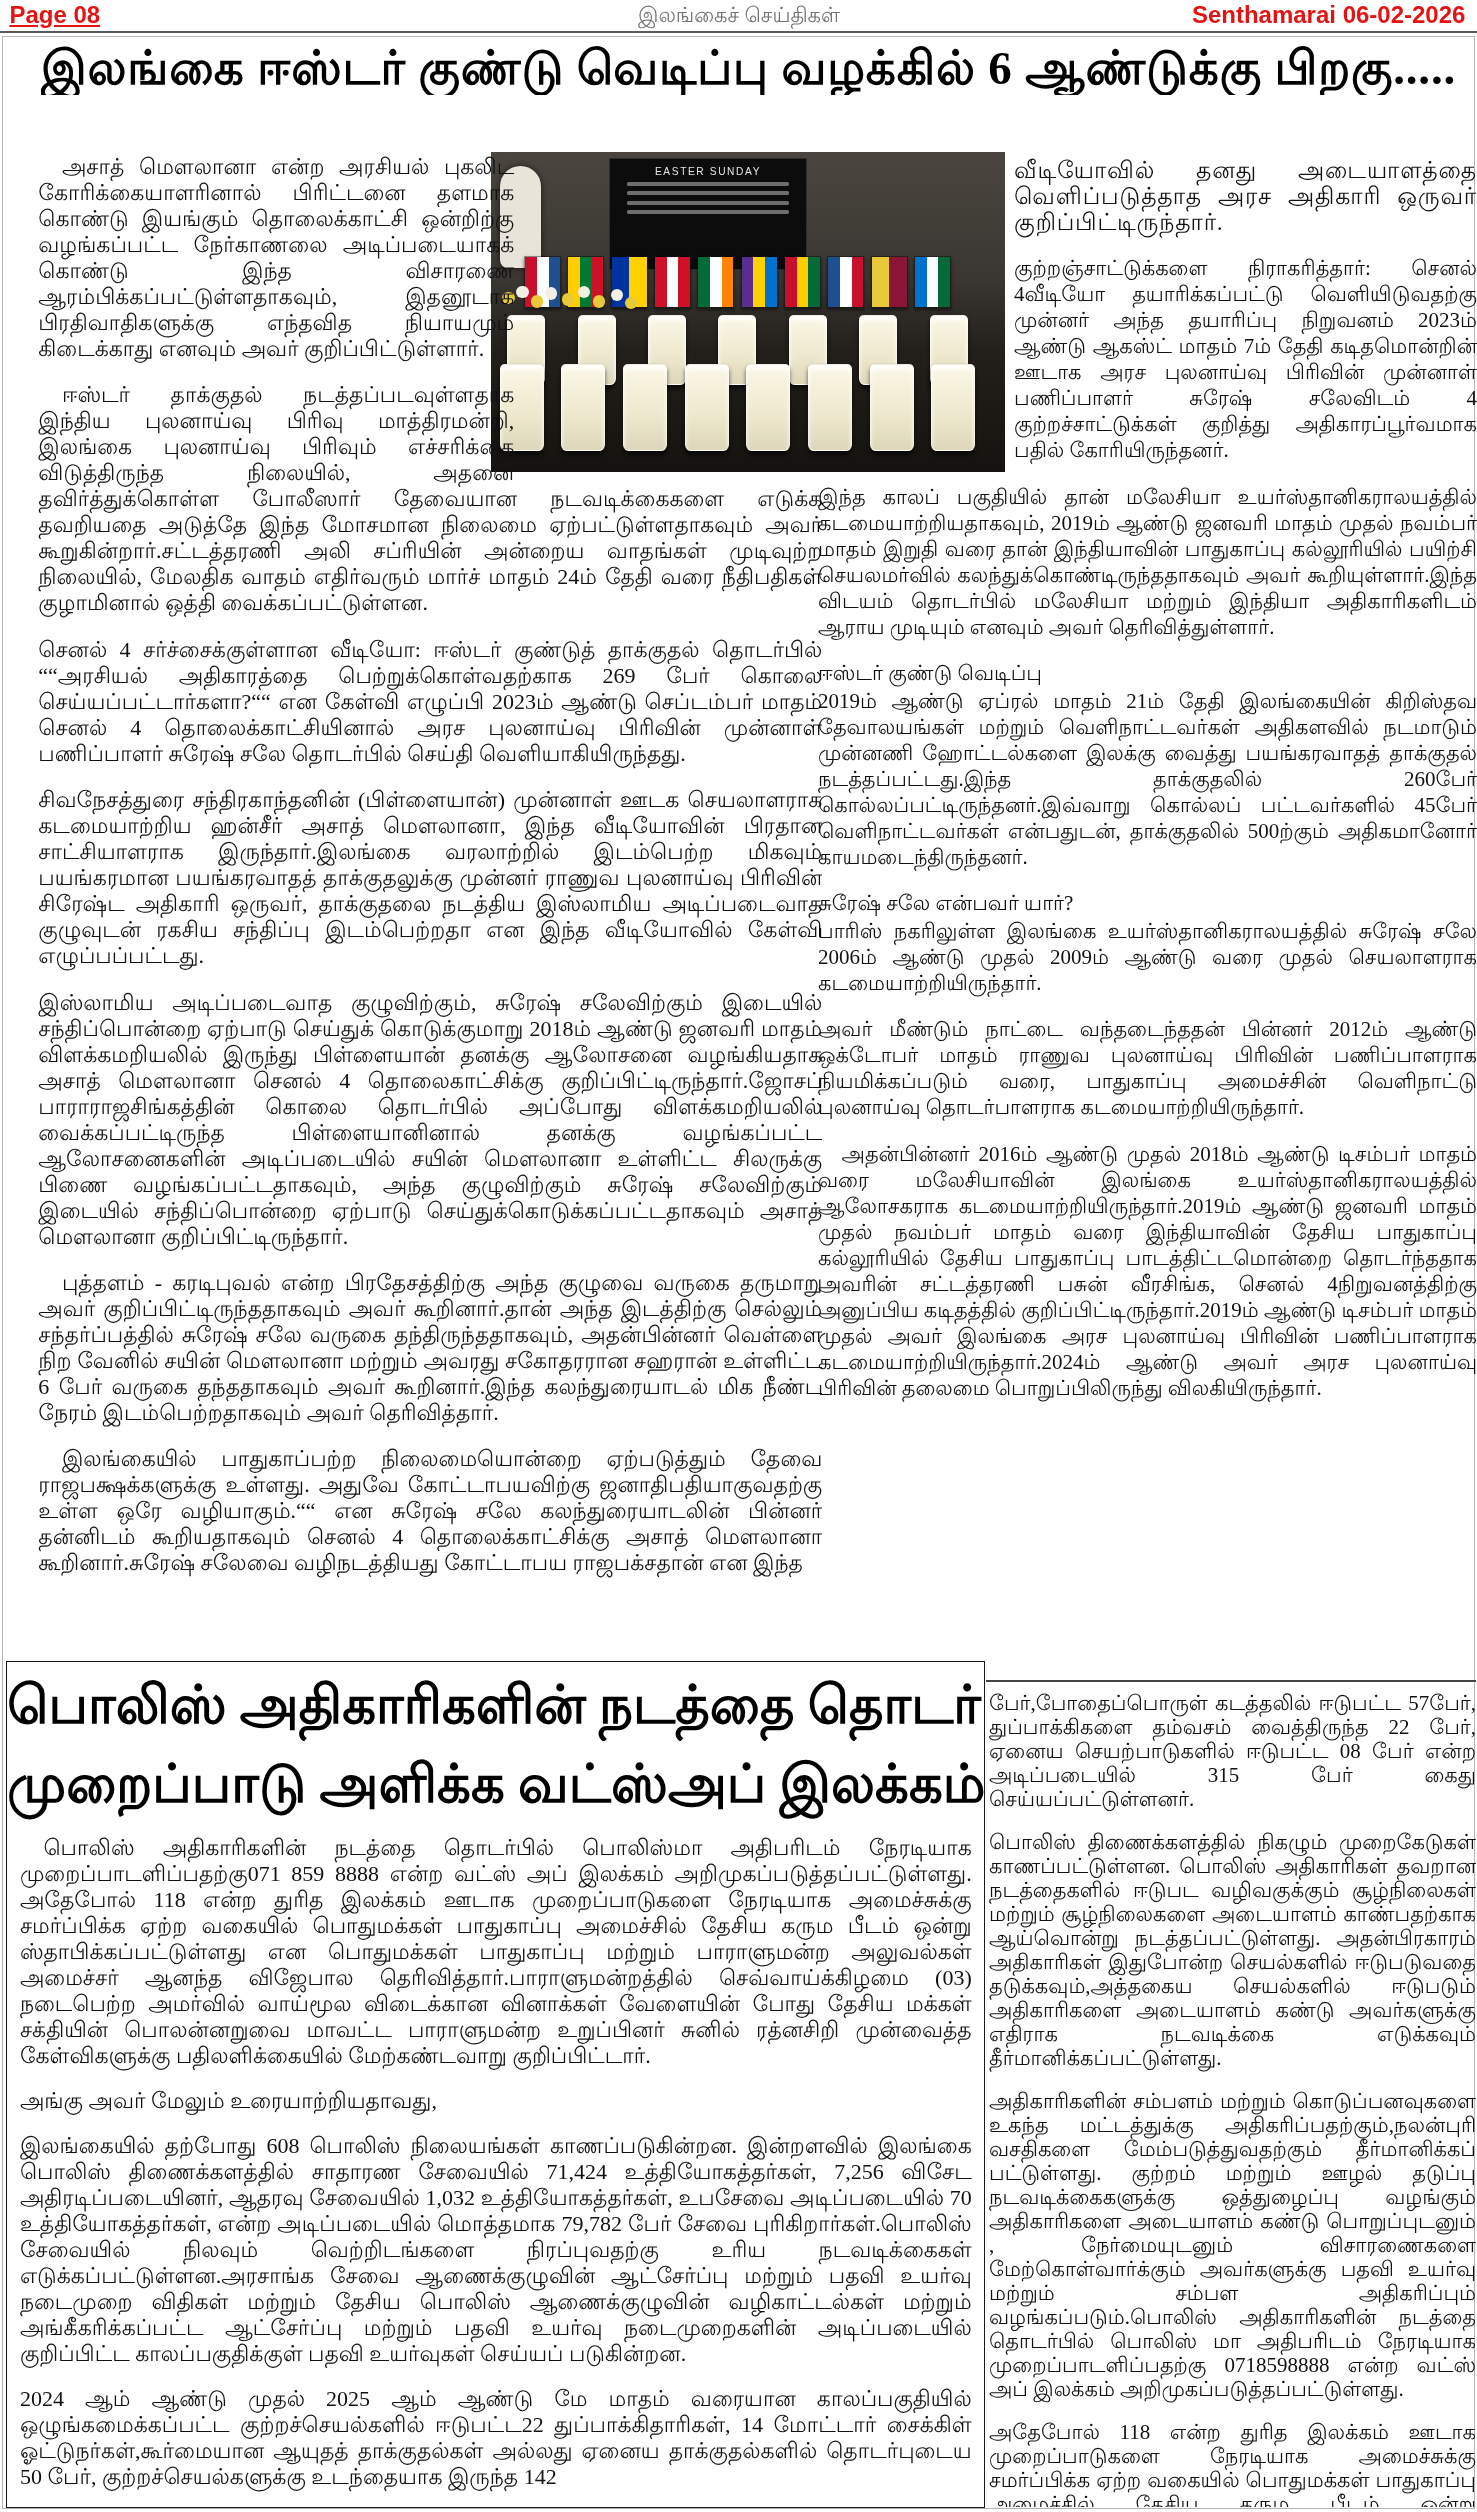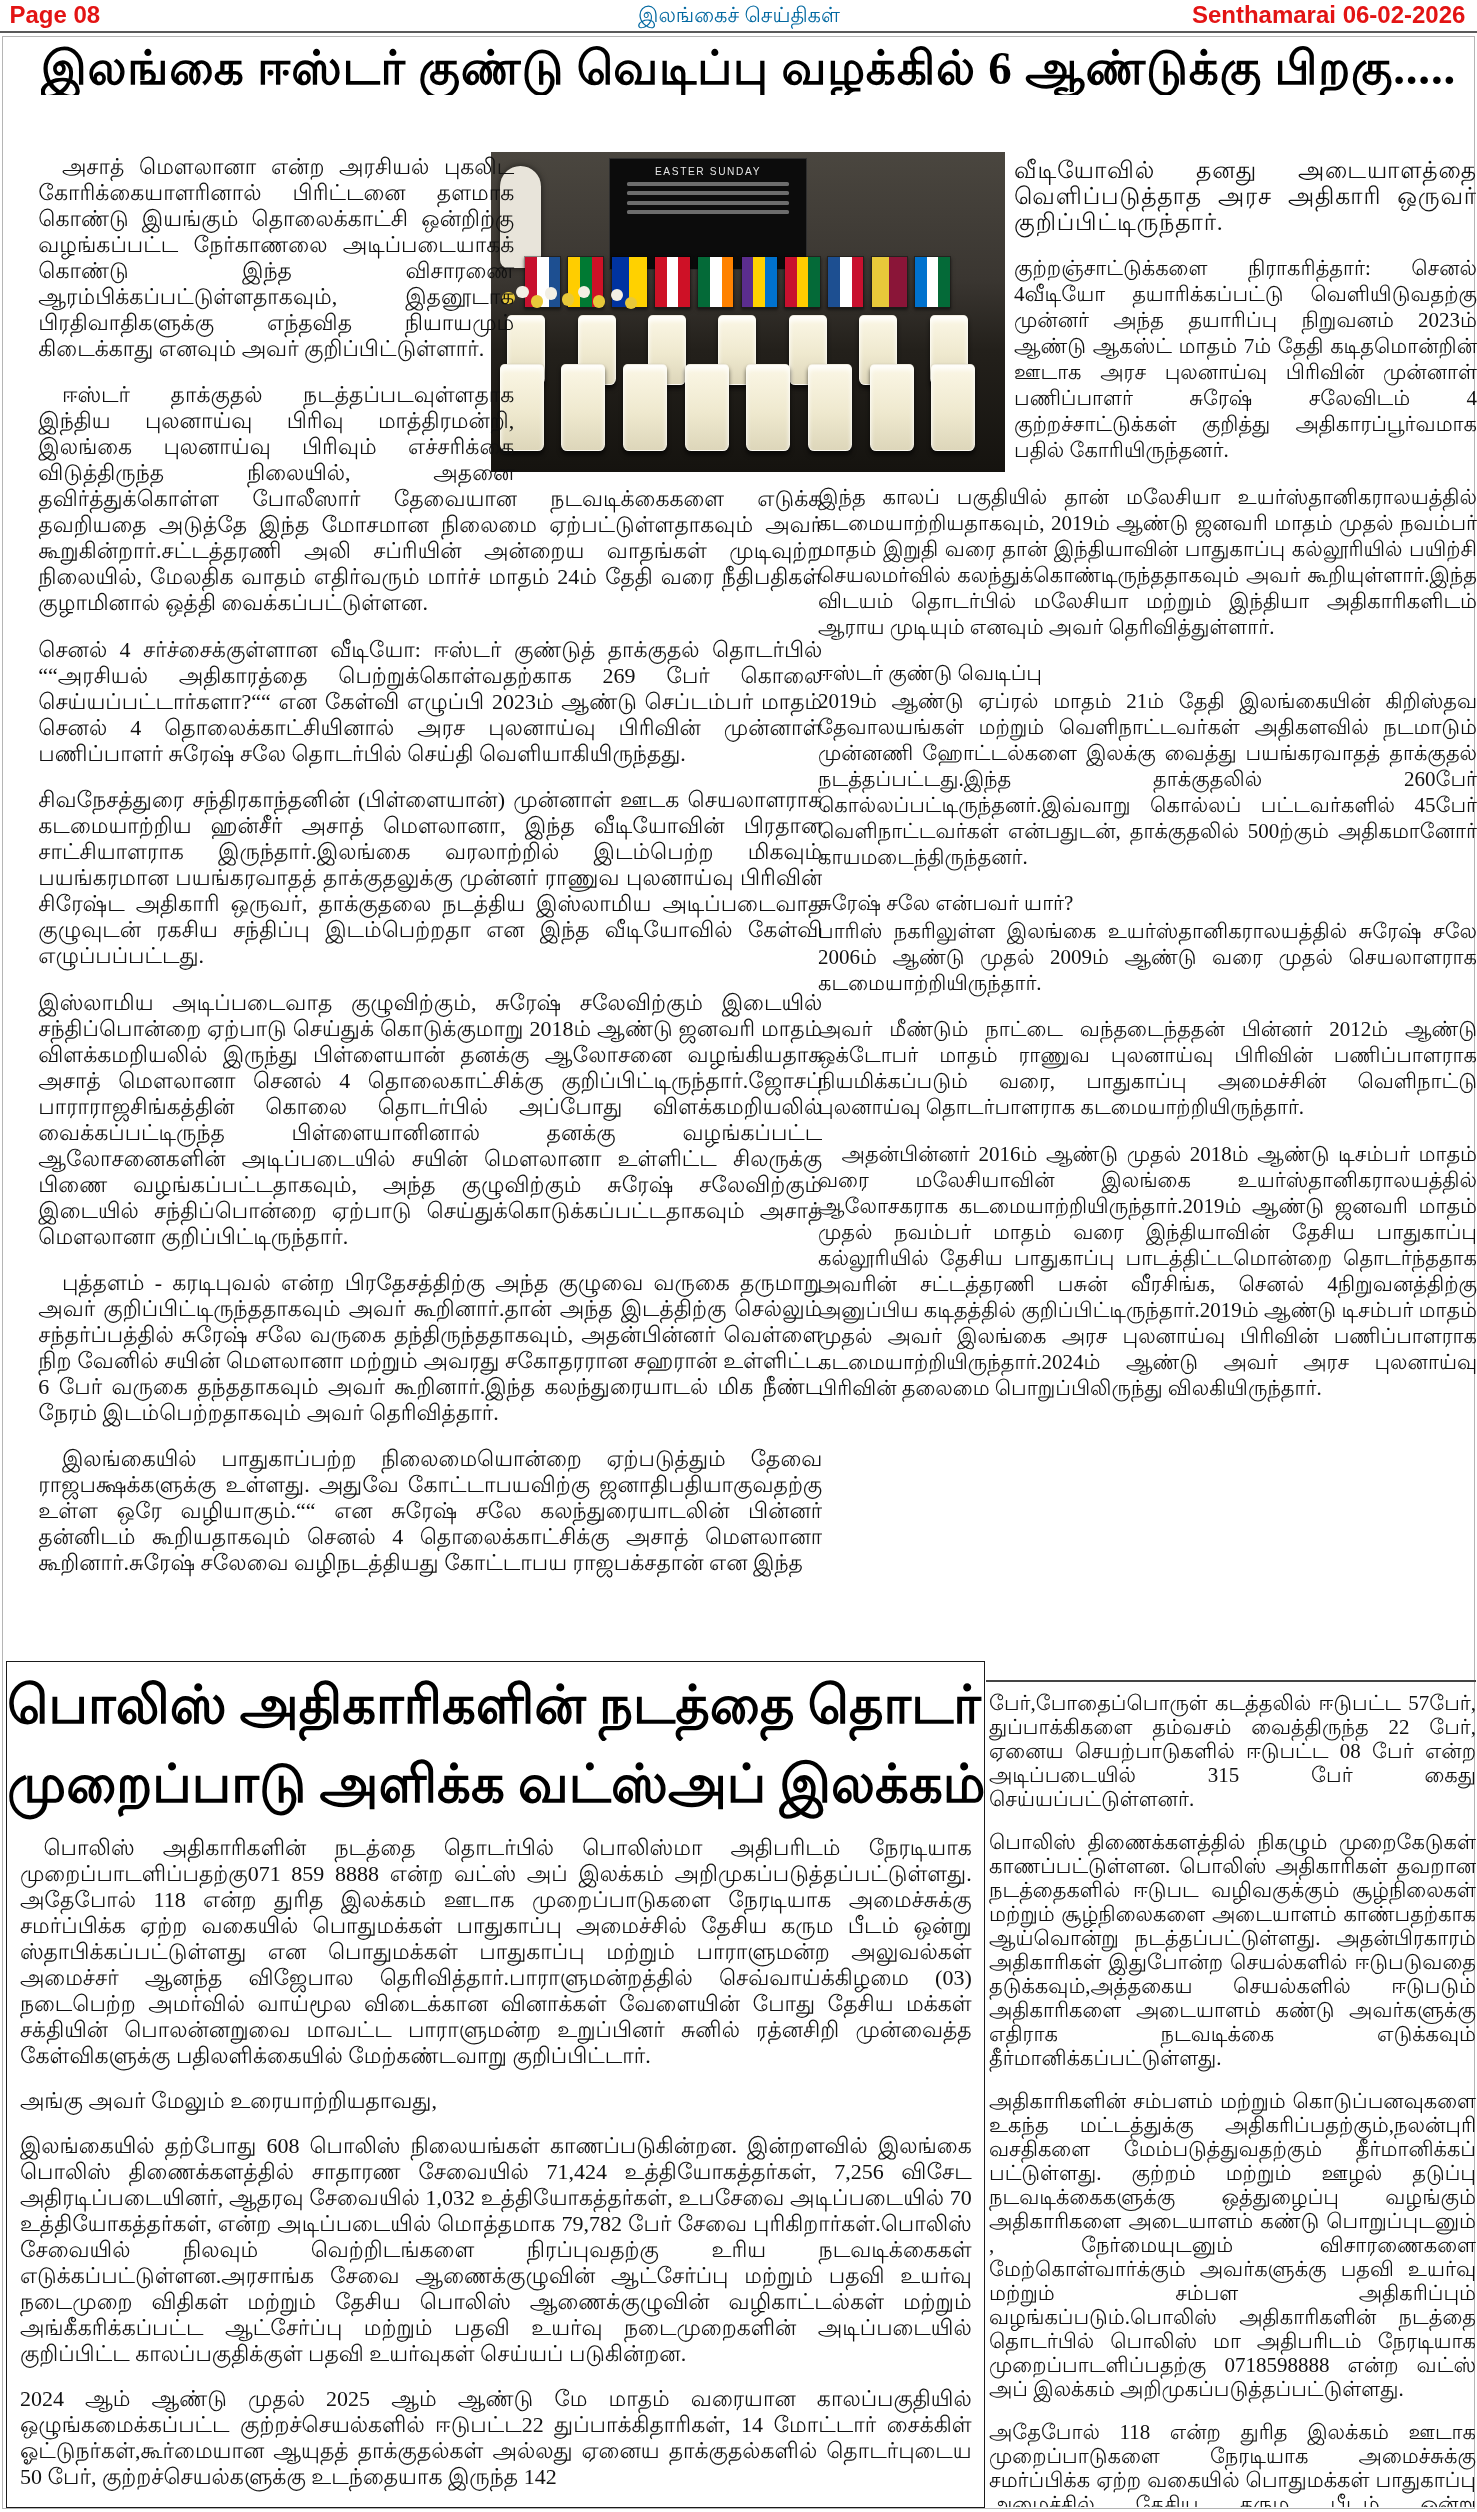--- a/index.html
+++ b/index.html
@@ -3,22 +3,22 @@
 <meta charset="utf-8">
 <style>
   html,body{margin:0;padding:0;}
   body{
     width:1478px;height:2512px;position:relative;background:#ffffff;
     font-family:"Liberation Serif","DejaVu Serif",serif;color:#111;overflow:hidden;
   }
   
   .hdr{position:absolute;top:0;left:0;width:1478px;height:30px;background:#fff;}
   .hdr .pageno{position:absolute;left:9.4px;top:0.8px;font-family:"Liberation Sans","DejaVu Sans",sans-serif;
-    font-weight:bold;font-size:24px;color:#e31414;}
-  .hdr .section{position:absolute;left:0;right:0;top:3.1px;text-align:center;font-size:21px;color:#0369a1;}
+    font-weight:bold;font-size:24px;color:#e31414;text-decoration:underline;}
+  .hdr .section{position:absolute;left:0;right:0;top:3.1px;text-align:center;font-size:21px;color:#737373;}
   .hdr .masthead{position:absolute;right:12.6px;top:0.8px;font-family:"Liberation Sans","DejaVu Sans",sans-serif;
     font-weight:bold;font-size:24px;color:#e31414;}
   .hdr-rule{position:absolute;top:31px;left:0;width:1478px;height:1.6px;background:#5a5a5a;}
   .page-frame{position:absolute;left:2.4px;top:36px;width:1471px;height:2471px;border:0.8px solid #b5b5b5;}
 
   
   .a1-headline{position:absolute;left:41px;top:41px;width:1413px;font-size:47px;line-height:1.15;
     font-weight:bold;color:#000;white-space:nowrap;overflow:hidden;letter-spacing:0.8px;}
   .col{position:absolute;text-align:justify;font-size:22px;line-height:26px;overflow:hidden;}
   .col p{margin:0 0 20.4px 0;text-indent:23.6px;}

